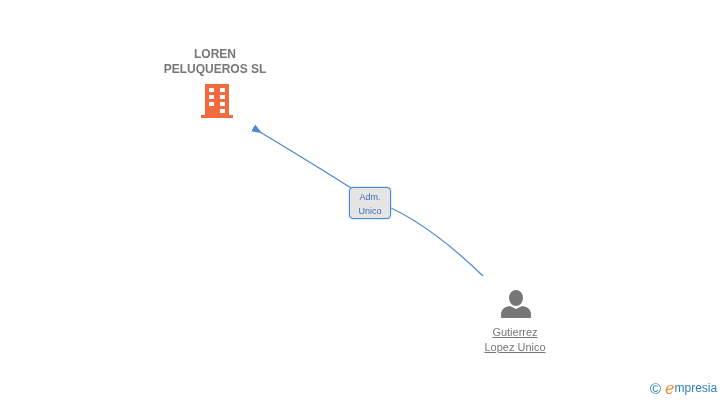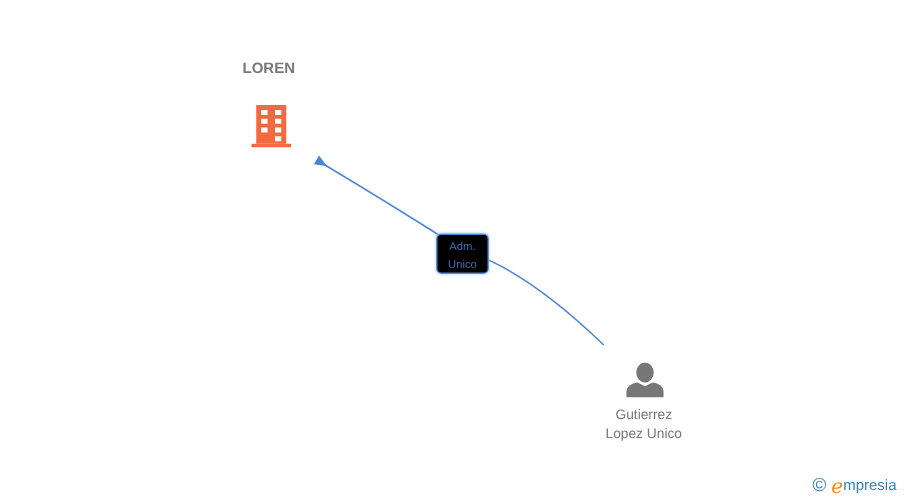--- a/index.html
+++ b/index.html
@@ -6,29 +6,29 @@
   body { width: 728px; height: 400px; position: relative; overflow: hidden; font-family: "Liberation Sans", sans-serif; }
   .canvas { position: absolute; left: 0; top: 0; width: 728px; height: 296px; }
   .edges { position: absolute; left: 0; top: 0; }
   .company-name {
     position: absolute; left: 140px; top: 47px; width: 150px;
     text-align: center; font-size: 12px; font-weight: bold; color: #777777; line-height: 15px;
   }
   .company-icon { position: absolute; left: 201px; top: 84px; width: 32px; height: 34px; }
   .edge-label {
     position: absolute; left: 349px; top: 187px; width: 42px; height: 32px;
-    background: #000000; border: 1px solid #4a86d4; border-radius: 4px;
+    background: #e5e5e5; border: 1px solid #4a86d4; border-radius: 4px;
     box-shadow: 0 0 2px #9bbcea;
     text-align: center; font-size: 9px; color: #3a6fb6; line-height: 14px;
     box-sizing: border-box; padding-top: 2px;
   }
   .person-icon { position: absolute; left: 501px; top: 290px; width: 30px; height: 28px; }
   .person-name {
     position: absolute; left: 455px; top: 325px; width: 120px;
-    text-align: center; font-size: 11px; color: #777777; line-height: 15px;
+    text-align: center; font-size: 11px; color: #777777; line-height: 15px; text-decoration: underline;
   }
   .footer { position: absolute; left: 650px; top: 378px; height: 20px; display: flex; align-items: center; }
   .copyright { font-size: 15px; color: #2f7fb8; margin-right: 4px; }
   .brand { font-size: 12px; color: #2f7fb8; }
   .brand-e { font-size: 16px; font-style: italic; color: #f08a1c; font-family: "DejaVu Serif", serif; }
 </style>
 </head>
 <body>
 
 <div class="canvas">
@@ -37,20 +37,21 @@
     <defs>
       <marker id="arrow" markerWidth="10" markerHeight="10" refX="2" refY="5" orient="auto" markerUnits="userSpaceOnUse">
         <path d="M10,1 L0,5 L10,9 z" fill="#4a86d4"></path>
       </marker>
     </defs>
     <path d="M483,276 Q420,215 370,200 Q320,168 260,132" fill="none" stroke="#4a86d4" stroke-width="1.2" marker-end="url(#arrow)"></path>
   </svg>
 
   <div class="company-name">
     <div>LOREN</div>
+    <div>PELUQUEROS SL</div>
   </div>
 
   <svg class="company-icon" viewBox="0 0 32 34">
     <rect x="4" y="0" width="24" height="31" fill="#f26a3d"></rect>
     <rect x="0" y="31" width="32" height="3" fill="#f26a3d"></rect>
     <rect x="8" y="4" width="5" height="4" fill="#ffffff"></rect>
     <rect x="19" y="4" width="5" height="4" fill="#ffffff"></rect>
     <rect x="8" y="11" width="5" height="4" fill="#ffffff"></rect>
     <rect x="19" y="11" width="5" height="4" fill="#ffffff"></rect>
     <rect x="8" y="18" width="5" height="4" fill="#ffffff"></rect>

